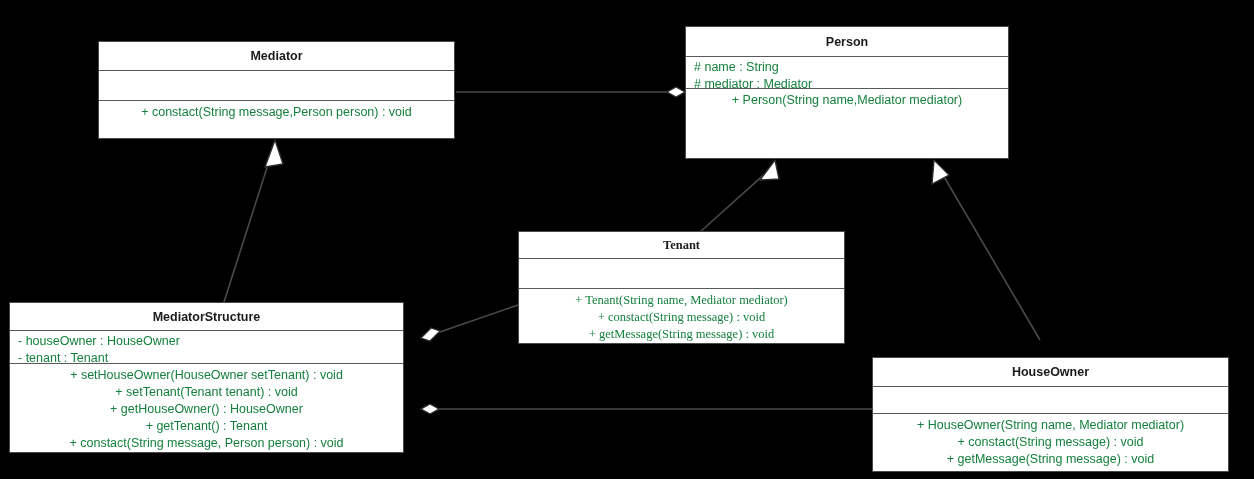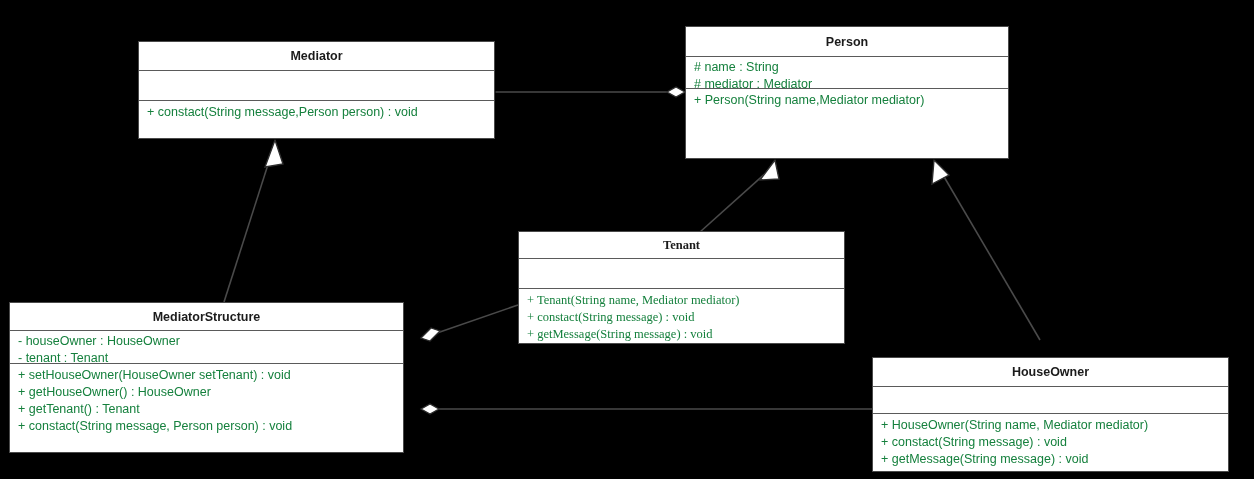--- a/index.html
+++ b/index.html
@@ -49,20 +49,21 @@
     border-bottom: 1px solid #5a5a5a;
     padding: 2px 8px 0 8px;
     overflow: hidden;
     flex: none;
   }
   .cls-ops {
     box-sizing: border-box;
     padding: 3px 8px 0 8px;
     overflow: hidden;
     flex: 1 1 auto;
+    text-align: center;
   }
   .member {
     font-size: 12.5px;
     color: #15803d;
     line-height: 17px;
     white-space: nowrap;
   }
   .empty-compartment {
     min-height: 10px;
   }
@@ -98,21 +99,21 @@
       <line x1="437" y1="333" x2="518" y2="305" stroke="#4a4a4a" stroke-width="1.6"></line>
       <polygon points="421,338 431,328 440,331 430,341" fill="#ffffff" stroke="#2e2e2e" stroke-width="1.3"></polygon>
     </g>
 
     <g>
       <line x1="437" y1="409" x2="872" y2="409" stroke="#4a4a4a" stroke-width="1.6"></line>
       <polygon points="421,409 430,404 439,409 430,414" fill="#ffffff" stroke="#2e2e2e" stroke-width="1.3"></polygon>
     </g>
   </svg>
 
-  <div class="uml-class" style="left:98px; top:41px; width:357px; height:98px;margin-left:40px;">
+  <div class="uml-class" style="left:98px; top:41px; width:357px; height:98px;">
     <div class="cls-title" style="height:29px;">Mediator</div>
     <div class="cls-attrs empty-compartment" style="height:30px;"></div>
     <div class="cls-ops">
       <div class="member">+ constact(String message,Person person) : void</div>
     </div>
   </div>
 
   <div class="uml-class" style="left:685px; top:26px; width:324px; height:133px;">
     <div class="cls-title" style="height:30px;">Person</div>
     <div class="cls-attrs" style="height:32px;">
@@ -125,20 +126,21 @@
   </div>
 
   <div class="uml-class" style="left:9px; top:302px; width:395px; height:151px;">
     <div class="cls-title" style="height:28px;">MediatorStructure</div>
     <div class="cls-attrs" style="height:33px;">
       <div class="member">- houseOwner : HouseOwner</div>
       <div class="member">- tenant : Tenant</div>
     </div>
     <div class="cls-ops">
       <div class="member">+ setHouseOwner(HouseOwner setTenant) : void</div>
+      <div class="member">+ setTenant(Tenant tenant) : void</div>
       <div class="member">+ getHouseOwner() : HouseOwner</div>
       <div class="member">+ getTenant() : Tenant</div>
       <div class="member">+ constact(String message, Person person) : void</div>
     </div>
   </div>
 
   <div class="uml-class" style="left:518px; top:231px; width:327px; height:113px;font-family:Liberation Serif, serif;">
     <div class="cls-title" style="height:27px;">Tenant</div>
     <div class="cls-attrs empty-compartment" style="height:30px;"></div>
     <div class="cls-ops">

